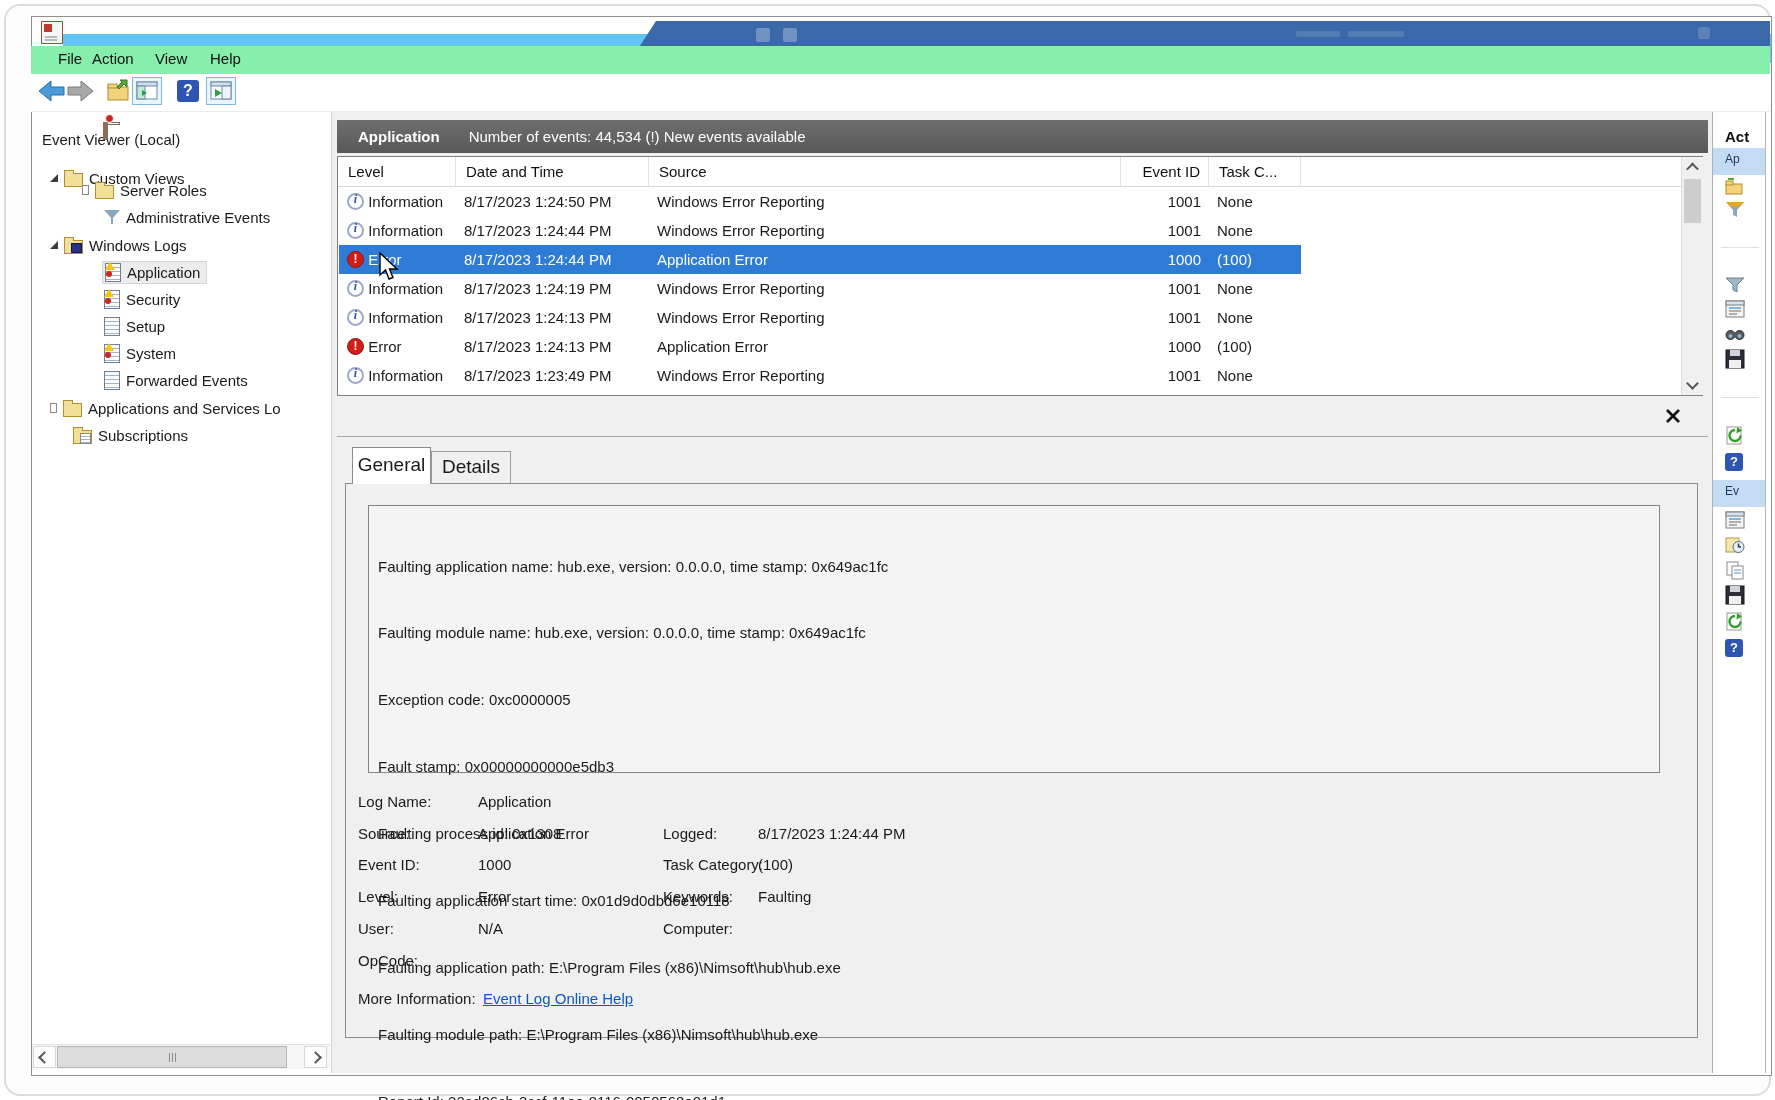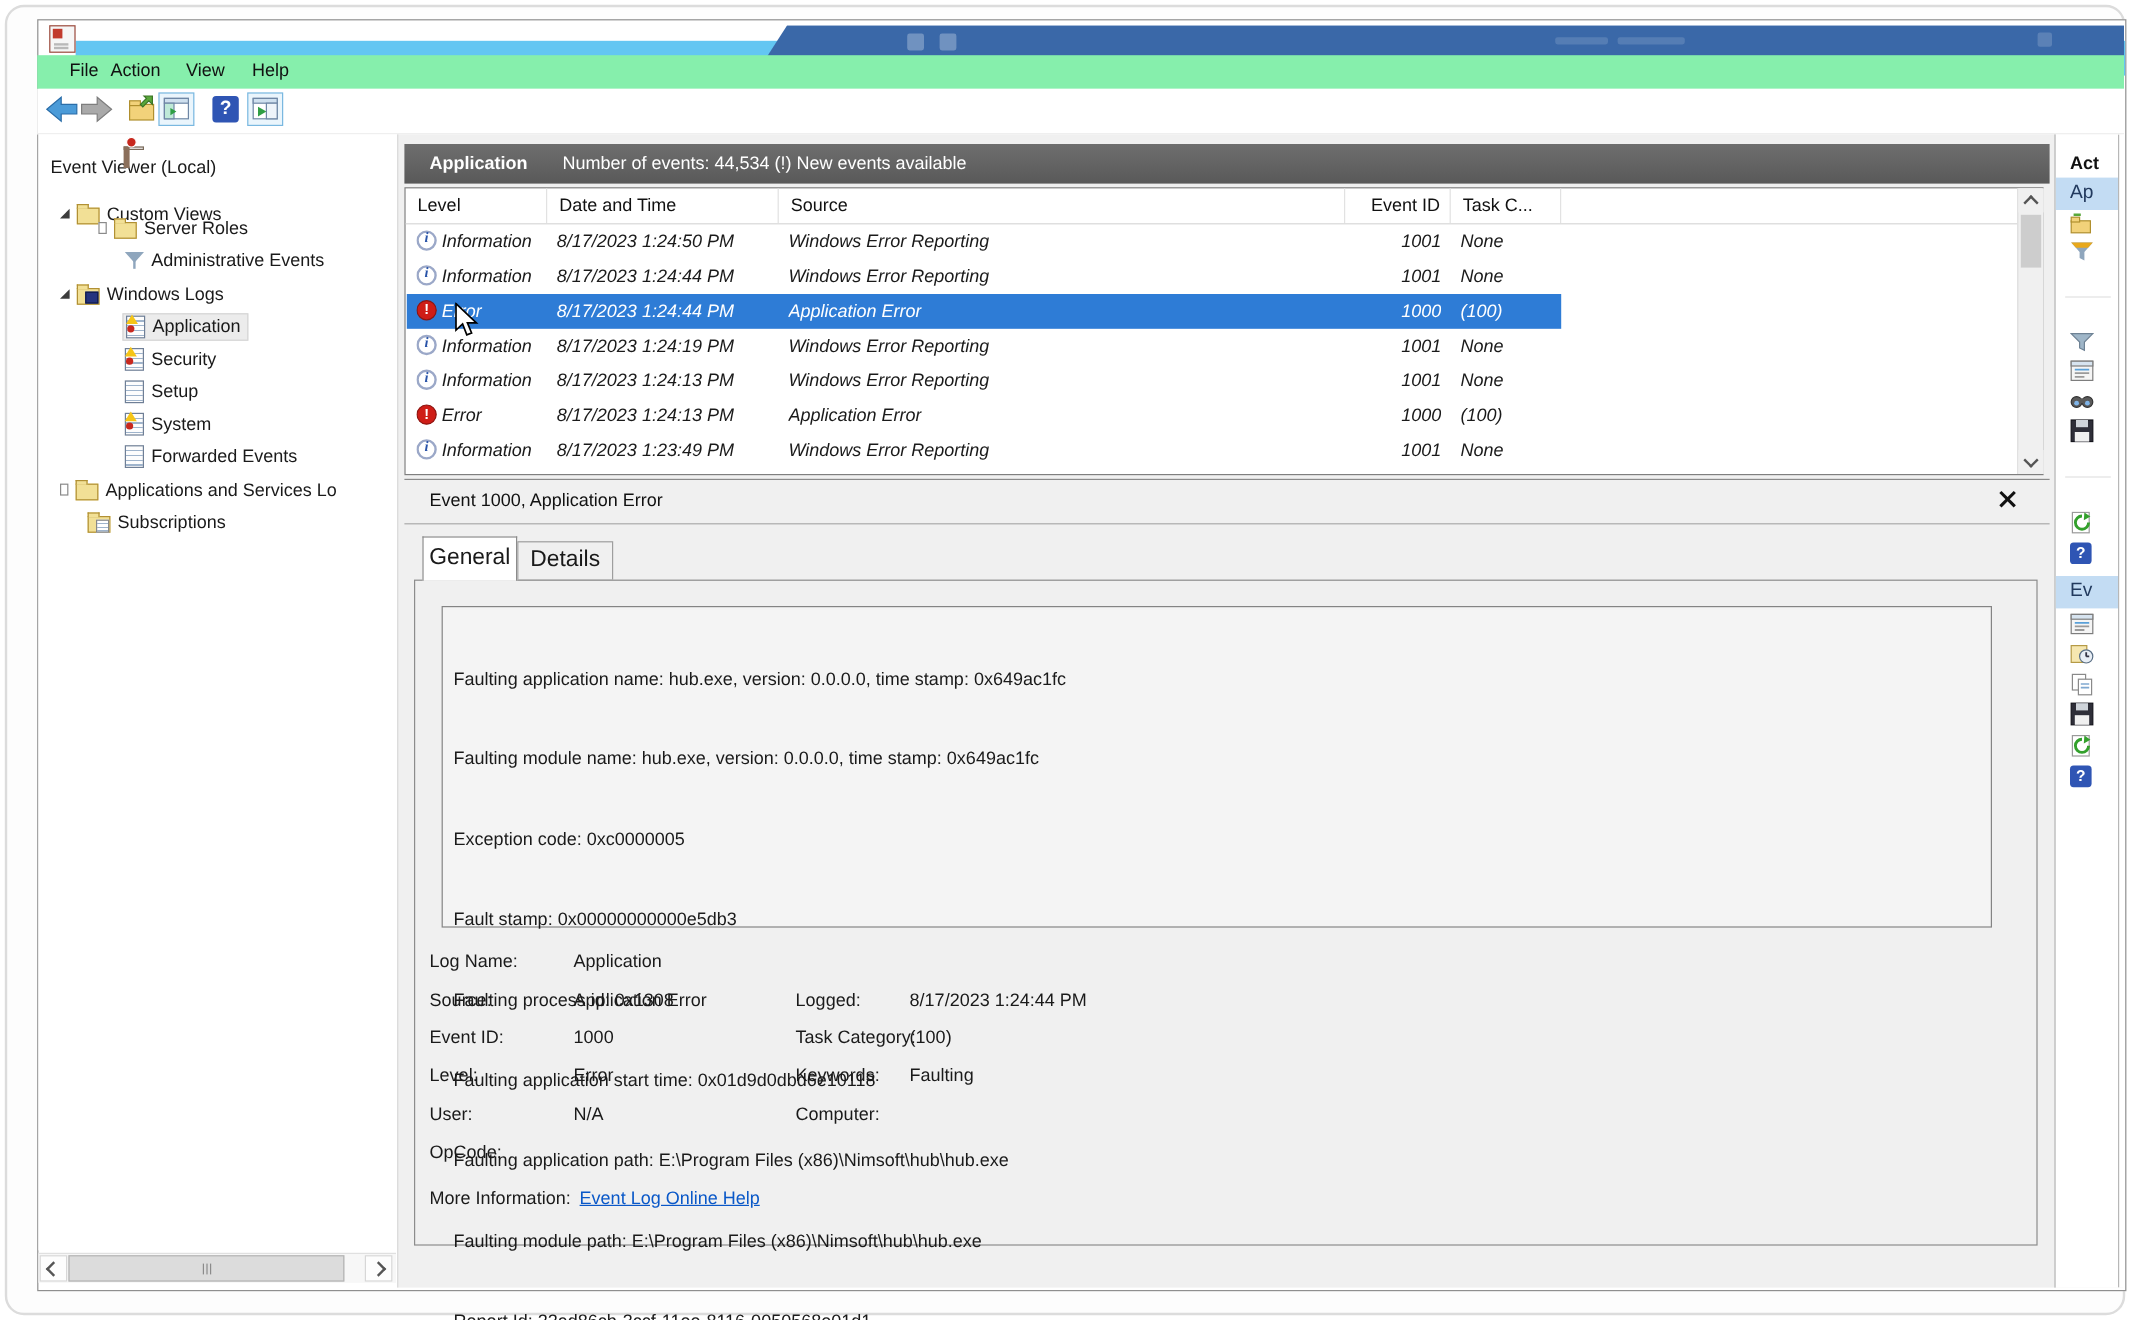--- a/index.html
+++ b/index.html
@@ -60,21 +60,21 @@
   .i-book::after{content:"";position:absolute;left:1px;bottom:1px;width:7px;height:7px;border-radius:50%;background:#c8281e;border:1px solid #fff;}
 
   
   .evheader{position:absolute;left:337px;top:120px;width:1371px;height:33px;background:linear-gradient(#6e6e6e,#595959);
             color:#fff;font-size:15px;display:flex;align-items:center;}
   .listbox{position:absolute;left:337px;top:156px;width:1366px;height:240px;background:#fff;border:1px solid #7f7f7f;box-sizing:border-box;}
   .colhead{position:absolute;top:0;height:29px;line-height:29px;font-size:15px;color:#111;border-right:1px solid #e2e2e2;box-sizing:border-box;padding-left:10px;}
   .headrule{position:absolute;left:0;top:29px;width:1364px;height:1px;background:#d8d8d8;}
   .row{position:absolute;left:0;height:29px;width:1342px;font-size:15px;}
   .rowsel{position:absolute;left:1px;width:962px;height:29px;background:#2e7cd6;}
-  .cell{position:absolute;top:0;line-height:29px;white-space:nowrap;overflow:hidden;font-style:italic;}
+  .cell{position:absolute;top:0;line-height:29px;white-space:nowrap;overflow:hidden;}
   .cid{text-align:right;}
   .ic-info{position:relative;display:inline-block;width:17px;height:17px;border-radius:50%;background:#fff;border:2px solid #9ba8c8;box-sizing:border-box;vertical-align:-3px;}
   .ic-info::before{content:"i";position:absolute;left:0;right:0;top:-3px;text-align:center;font:italic bold 12px "Liberation Serif",serif;color:#2853a8;}
   .ic-err{position:relative;display:inline-block;width:17px;height:17px;border-radius:50%;background:#cf1d17;border:1px solid #8e1511;box-sizing:border-box;vertical-align:-3px;}
   .ic-err::before{content:"!";position:absolute;left:0;right:0;top:0px;text-align:center;font:bold 12px "Liberation Sans",sans-serif;color:#fff;}
   .vscroll{position:absolute;left:1343px;top:0;width:21px;height:238px;background:#f0f0f0;border-left:1px solid #dcdcdc;}
   .sbtn{position:absolute;left:0;width:21px;height:20px;background:#f0f0f0;display:flex;align-items:center;justify-content:center;}
   .chev{width:7px;height:7px;border-right:2px solid #555;border-bottom:2px solid #555;}
   .chev.up{transform:rotate(-135deg) translate(-1px,-1px);}
   .chev.down{transform:rotate(45deg);}
@@ -93,21 +93,21 @@
   .msgbox{position:absolute;left:368px;top:505px;width:1292px;height:268px;background:#f4f4f4;border:1px solid #848484;box-sizing:border-box;z-index:4;}
   .msg{position:absolute;left:9px;top:5px;font-size:15px;line-height:22.3px;white-space:pre;}
   .flabel{position:absolute;font-size:15px;color:#1a1a1a;z-index:4;}
   .fval{position:absolute;font-size:15px;color:#1a1a1a;z-index:4;}
   .link{color:#0a58c8;text-decoration:underline;}
   .xbtn{position:absolute;left:1664px;top:407px;width:18px;height:18px;z-index:4;}
 
   
   .acthead{position:absolute;left:12px;font-size:15px;font-weight:bold;color:#111;white-space:nowrap;}
   .actgrp{position:absolute;left:0;width:52px;height:27px;background:#c3dcf3;}
-  .actgrp span{position:absolute;left:12px;top:4px;font-size:16px;color:#223a5e;white-space:nowrap;}
+  .actgrp span{position:absolute;left:12px;top:4px;font-size:12px;color:#223a5e;white-space:nowrap;}
   .aicon{position:absolute;left:12px;width:20px;height:20px;}
   .adiv{position:absolute;left:8px;width:38px;height:1px;background:#e1e1e1;}
   .qhelp{display:inline-block;width:18px;height:18px;background:#2f55b4;border-radius:3px;color:#fff;font:bold 13px/18px "Liberation Sans",sans-serif;text-align:center;}
 
   
   .hscroll{position:absolute;left:32px;top:1044px;width:298px;height:24px;background:#f7f7f7;border-top:1px solid #e0e0e0;}
   .hbtn{position:absolute;top:1px;width:23px;height:22px;background:#fdfdfd;border:1px solid #d7d7d7;box-sizing:border-box;display:flex;align-items:center;justify-content:center;}
   .hthumb{position:absolute;left:25px;top:1px;width:230px;height:22px;background:#dcdcdc;border:1px solid #b3b3b3;box-sizing:border-box;display:flex;align-items:center;justify-content:center;gap:2px;}
   .grip{width:1px;height:9px;background:#8b8b8b;}
 
@@ -304,23 +304,20 @@
       <div class="sbtn" style="top:0;">
           <span class="chev up"></span>
         </div>
       <div class="thumbv"></div>
       <div class="sbtn" style="top:218px;">
           <span class="chev down" style="margin-top:-3px;"></span>
         </div>
     </div>
   </div>
 
-  <div class="pvtitle">
-    <span class="t">Event 1000, Application Error</span>
-  </div>
   <svg class="xbtn" viewBox="0 0 18 18">
     <line x1="3" y1="3" x2="15" y2="15" stroke="#111" stroke-width="2.6"></line>
     <line x1="15" y1="3" x2="3" y2="15" stroke="#111" stroke-width="2.6"></line>
   </svg>
   <div class="pvrule"></div>
 
   <div class="tab active">General</div>
   <div class="tab idle">Details</div>
   <div class="pagebox"></div>
 

